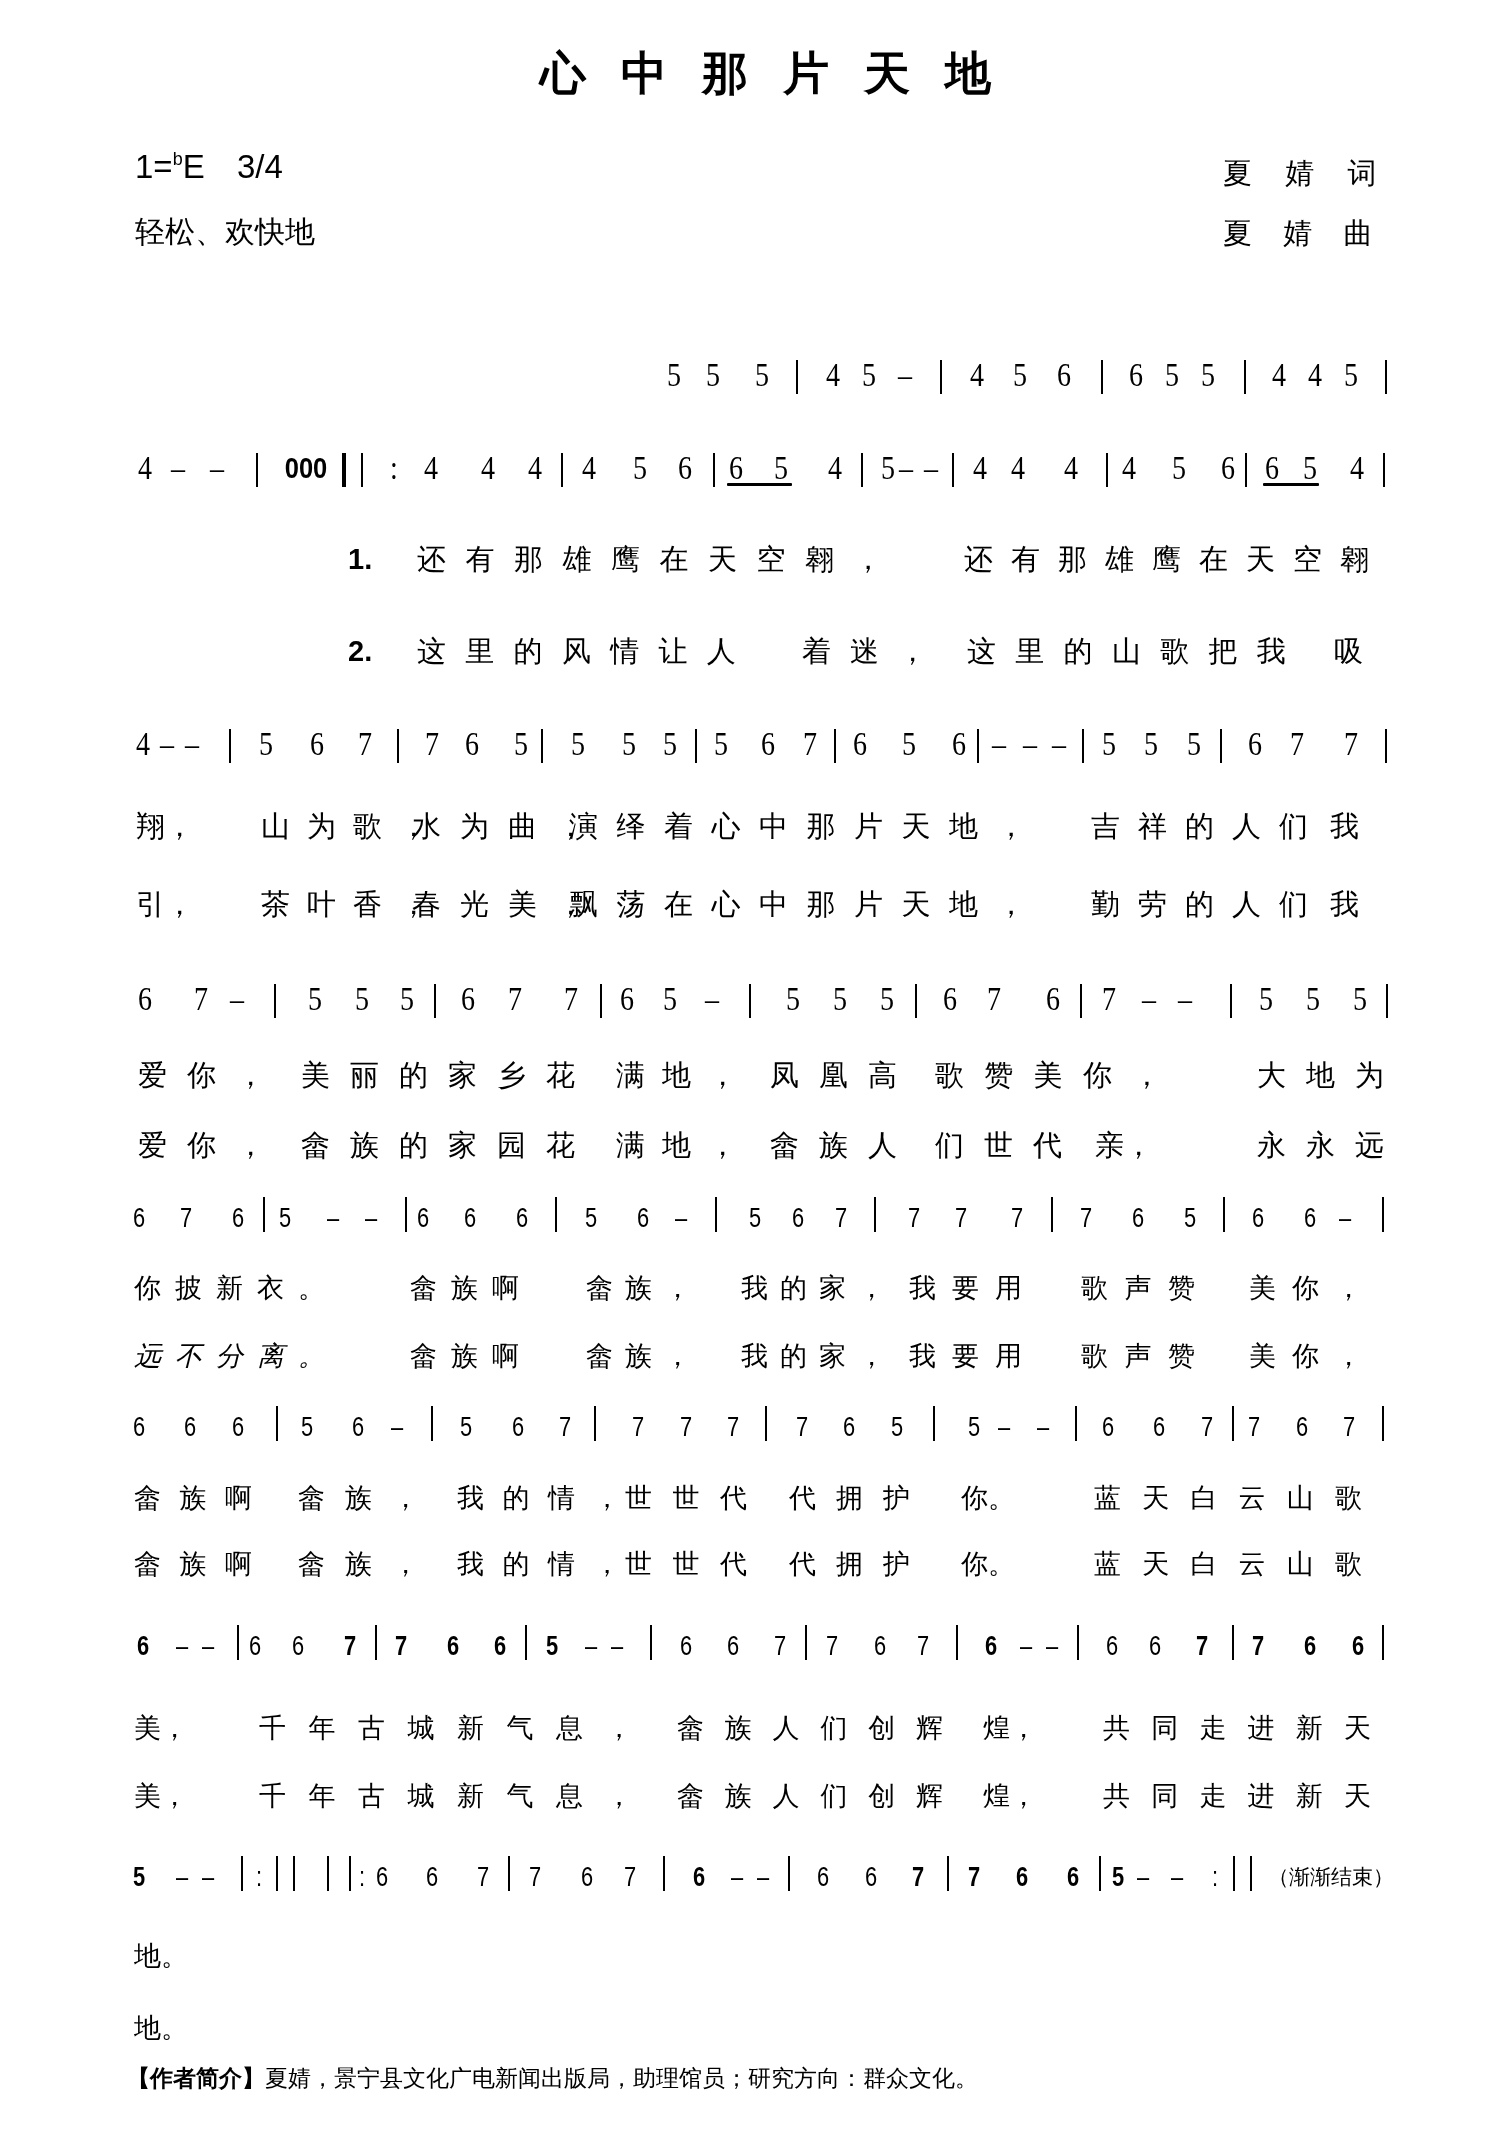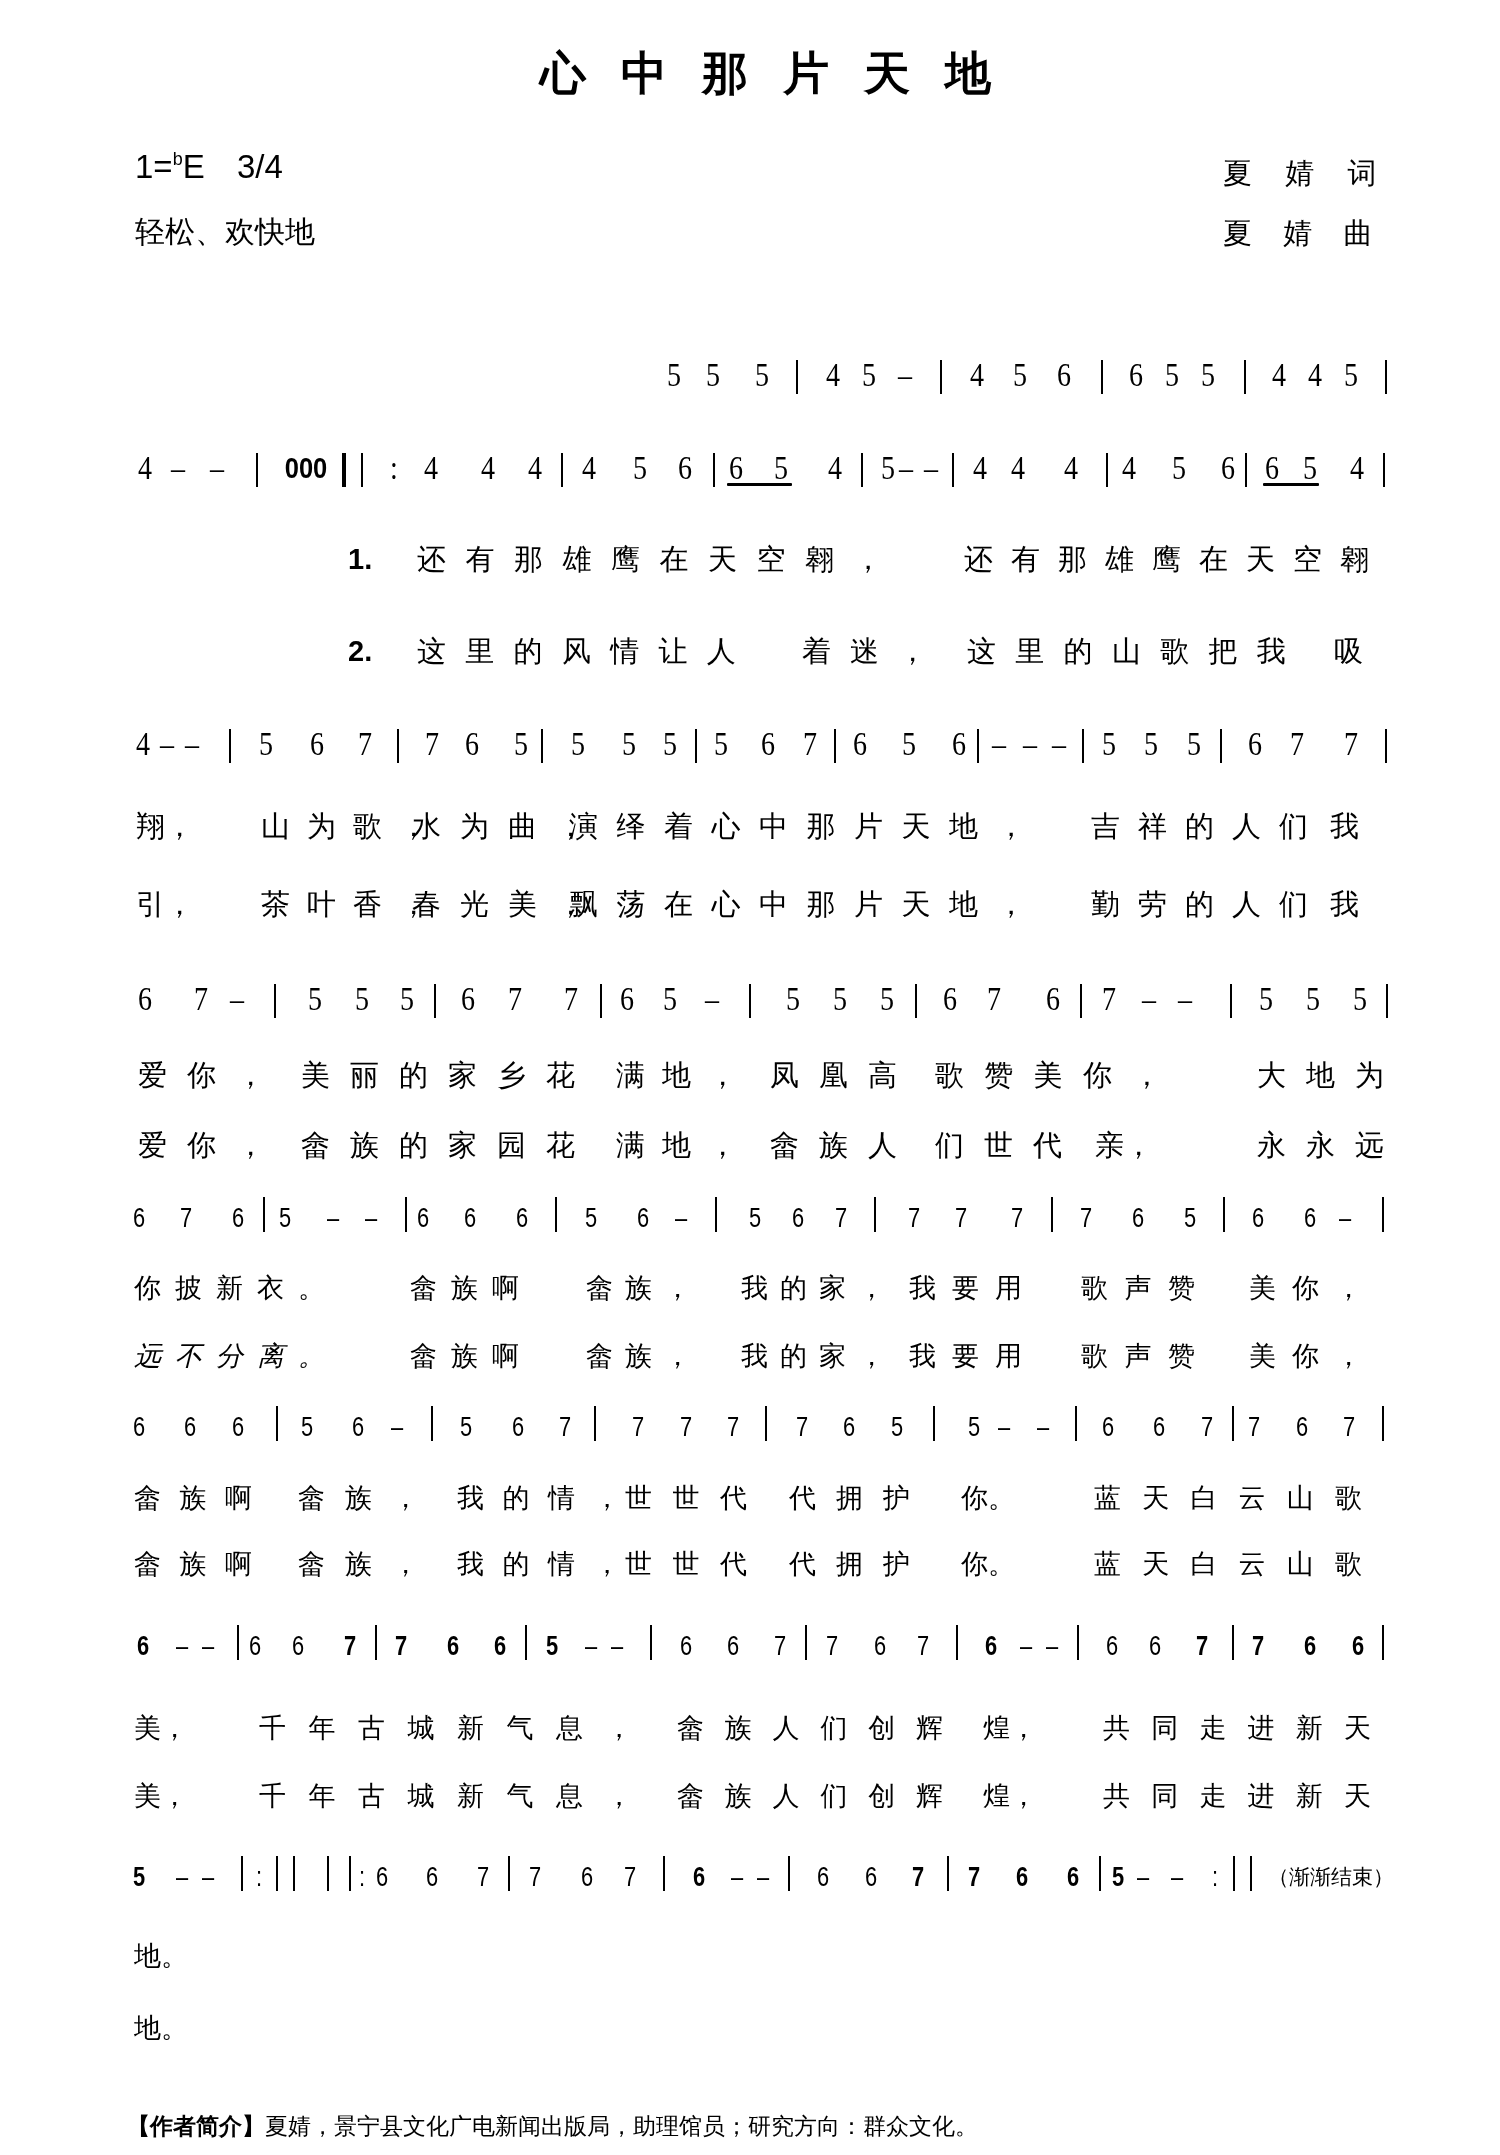--- a/index.html
+++ b/index.html
@@ -59,21 +59,21 @@
 
   
   .lrow { position: absolute; left: 0; width: 1500px; height: 0; }
   .chunk {
     position: absolute; top: 0; line-height: 1; white-space: nowrap;
     transform: translateY(-50%); font-size: 29px;
   }
   .lrow.small .chunk { font-size: 27px; }
   .chunk.bold { font-family: "Liberation Sans", sans-serif; font-weight: bold; }
 
-  .bio { left: 127px; top: 2078px; font-size: 23px; margin-top: 48px; }
+  .bio { left: 127px; top: 2078px; font-size: 23px; }
   .bio .label { font-weight: bold; }
   .site {
     left: 1115px; top: 2119px;
     font-family: "Liberation Sans", sans-serif; font-size: 46px;
     letter-spacing: 1.5px; color: #1a1a1a;
   }
 </style>
 </head>
 <body>
 

